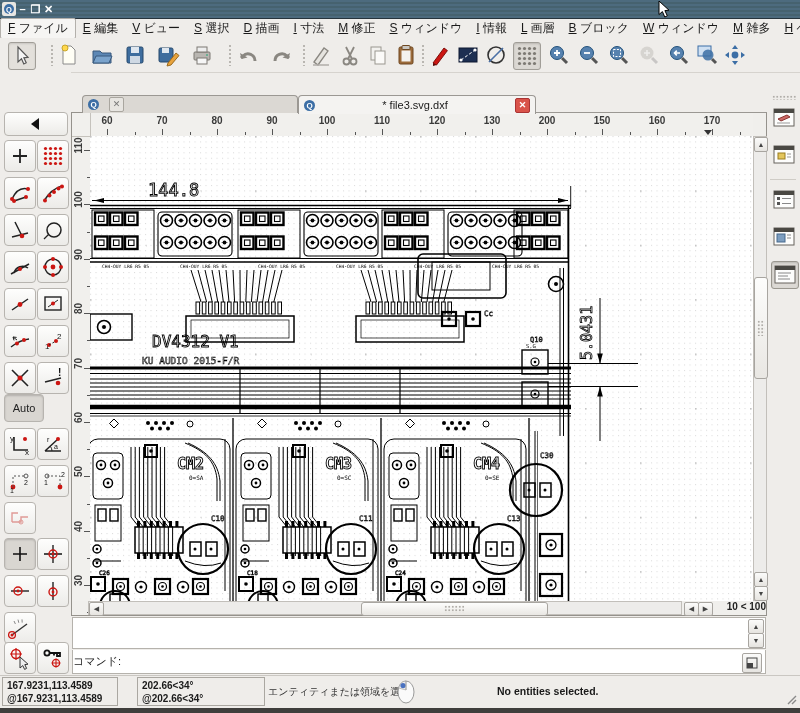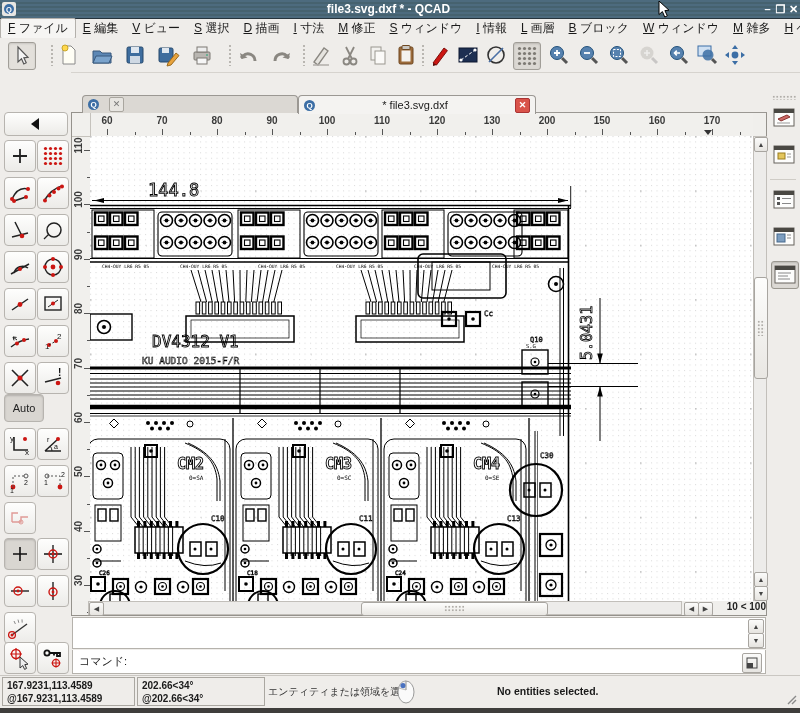--- a/index.html
+++ b/index.html
@@ -62,40 +62,39 @@
   .sb-btn{position:absolute;border:1px solid #a8a5a0;background:linear-gradient(#fbfbfa,#e6e4e0);
     border-radius:2px;display:flex;align-items:center;justify-content:center;font-size:7px;color:#444}
   .sb-thumb{position:absolute;border:1px solid #a8a5a0;background:linear-gradient(#fdfdfc,#e9e7e3);border-radius:3px}
   .grip{position:absolute;background:radial-gradient(circle,#b0ada8 0.8px,transparent 1px);background-size:3.5px 3.5px}
   #zoom-indicator{position:absolute;font-size:10px;font-weight:bold;color:#222}
   
   #history{left:72px;top:617px;width:694px;height:32px;background:#fff;border:1px solid #b5b2ac;box-sizing:border-box;
     font-size:11px;line-height:15px;padding-left:6px;overflow:hidden}
   #history b{font-weight:bold}
   #command-row{left:72px;top:650px;width:694px;height:24px;background:#fff;border:1px solid #b5b2ac;border-top:none;
-    box-sizing:border-box;font-size:11px;display:flex;align-items:center;padding-left:6px}
+    box-sizing:border-box;font-size:11px;display:flex;align-items:center;}
   
   #statusbar{left:0;top:675px;width:800px;height:33px;background:#efedea;border-top:1px solid #cac7c2;font-size:10px}
   .scell{position:absolute;top:1px;height:29px;border:1px solid #aaa7a1;background:#efedea;
     padding:1px 4px;font-weight:bold;line-height:13px;box-sizing:border-box;white-space:nowrap}
   #bottom-strip{left:0;top:708px;width:800px;height:5px;background:#3f3e3c}
   svg{display:block}
   .noi{pointer-events:none}
 </style>
 </head>
 <body>
 
 <div id="titlebar" class="abs">
   <span class="ticon">
     <svg width="12" height="12" viewBox="0 0 12 12">
         <circle cx="6" cy="6" r="5" fill="#3c6ea5"></circle>
         <text x="6" y="8.6" font-size="7.5" font-weight="bold" fill="#fff" text-anchor="middle">Q</text>
       </svg>
   </span>
-  <span id="title-text">file3.svg.dxf * - QCAD</span>
   <span class="wbtn">–</span>
   <span class="wbtn">❐</span>
   <span class="wbtn">✕</span>
 </div>
 <svg class="abs noi" style="left:658px;top:1px;z-index:50" width="14" height="18" viewBox="0 0 14 18">
   <path d="M1 0 L1 13.5 L4.4 10.6 L6.8 16 L9.3 14.8 L6.9 9.6 L11 9.2 Z" fill="#fff" stroke="#000" stroke-width="1"></path>
 </svg>
 
 <div id="menubar" class="abs">
     <div class="menu-item focused"><u>F</u><span> ファイル</span></div>
@@ -1178,21 +1177,21 @@
   <span>コマンド:</span>
 </div>
 <div class="sb-btn abs" style="left:742px;top:653px;width:18px;height:18px">
   <svg width="12" height="12" viewBox="0 0 12 12">
       <rect x="1" y="1" width="10" height="10" fill="none" stroke="#444"></rect>
       <rect x="1" y="6" width="6" height="5" fill="#444"></rect>
     </svg>
 </div>
 
 <div id="statusbar" class="abs">
-  <div class="scell" style="left:2px;width:133px">
+  <div class="scell" style="left:2px;width:116px">
     <div>167.9231,113.4589</div>
       <div>@167.9231,113.4589</div>
   </div>
   <div class="scell" style="left:137px;width:128px">
     <div>202.66&lt;34°</div>
       <div>@202.66&lt;34°</div>
   </div>
   <div class="abs" style="left:268px;top:9px;font-size:10px;color:#333">エンティティまたは領域を選択</div>
   <svg class="abs" style="left:396px;top:2px" width="20" height="27" viewBox="0 0 20 27">
     <ellipse cx="10" cy="14" rx="8" ry="11" fill="#fafafa" stroke="#9a9a9a"></ellipse>

